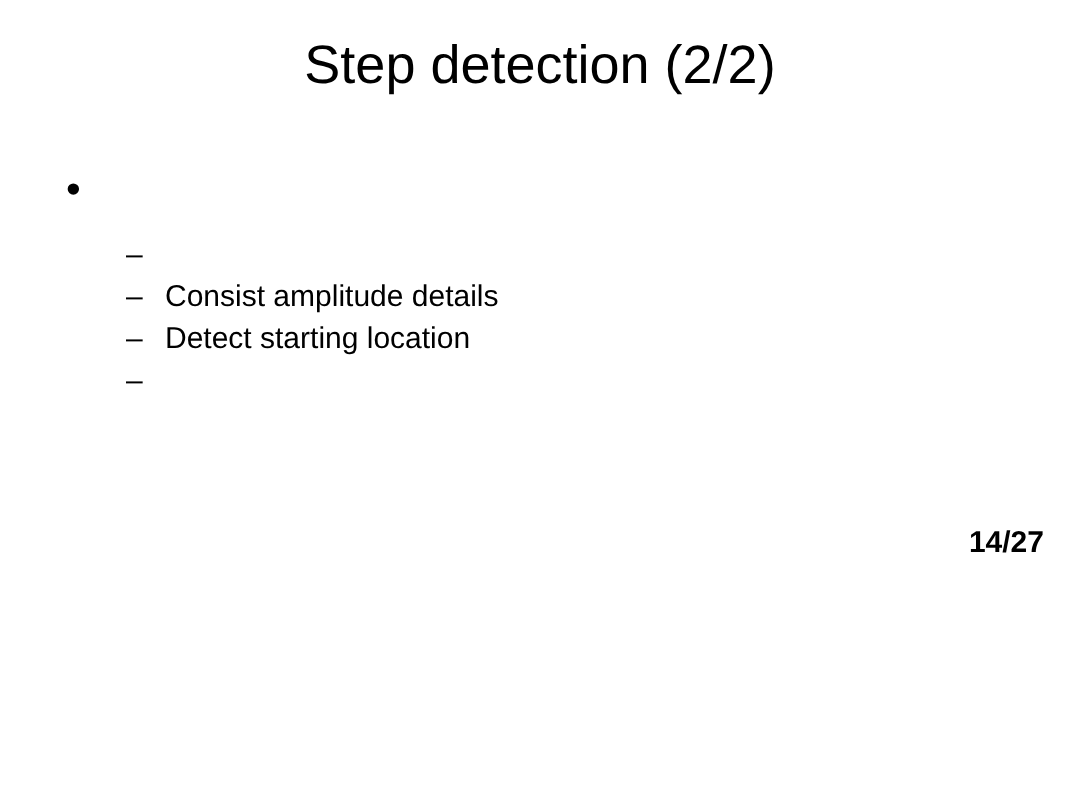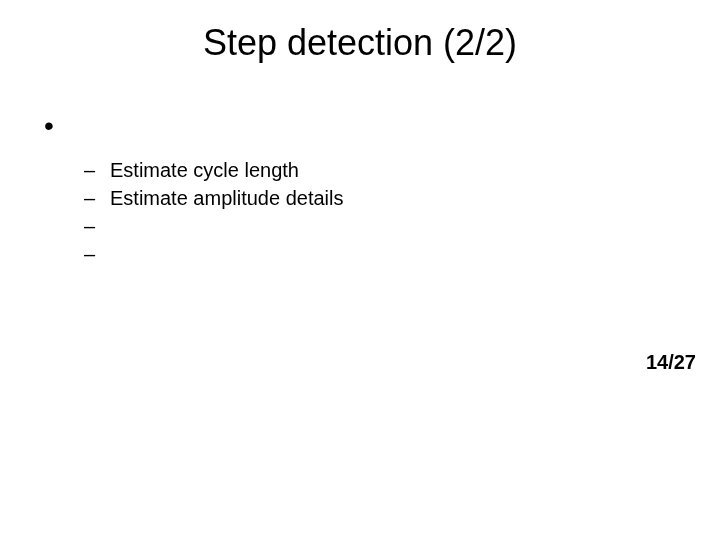--- a/index.html
+++ b/index.html
@@ -76,28 +76,28 @@
 
   <div class="title">Step detection (2/2)</div>
 
   <div class="body">
     <div class="bullet-1">
       <span class="dot">•</span>
     </div>
     <div class="sublist">
       <div class="subitem">
         <span class="dash">–</span>
-        <span>Estimate cycle length</span>
       </div>
       <div class="subitem">
         <span class="dash">–</span>
-        <span>Estimate amplitude details</span>
+        <span>Consist amplitude details</span>
       </div>
       <div class="subitem">
         <span class="dash">–</span>
+        <span>Detect starting location</span>
       </div>
       <div class="subitem">
         <span class="dash">–</span>
       </div>
     </div>
   </div>
 
   <div class="pagenum">14/27</div>
 
 </div>

